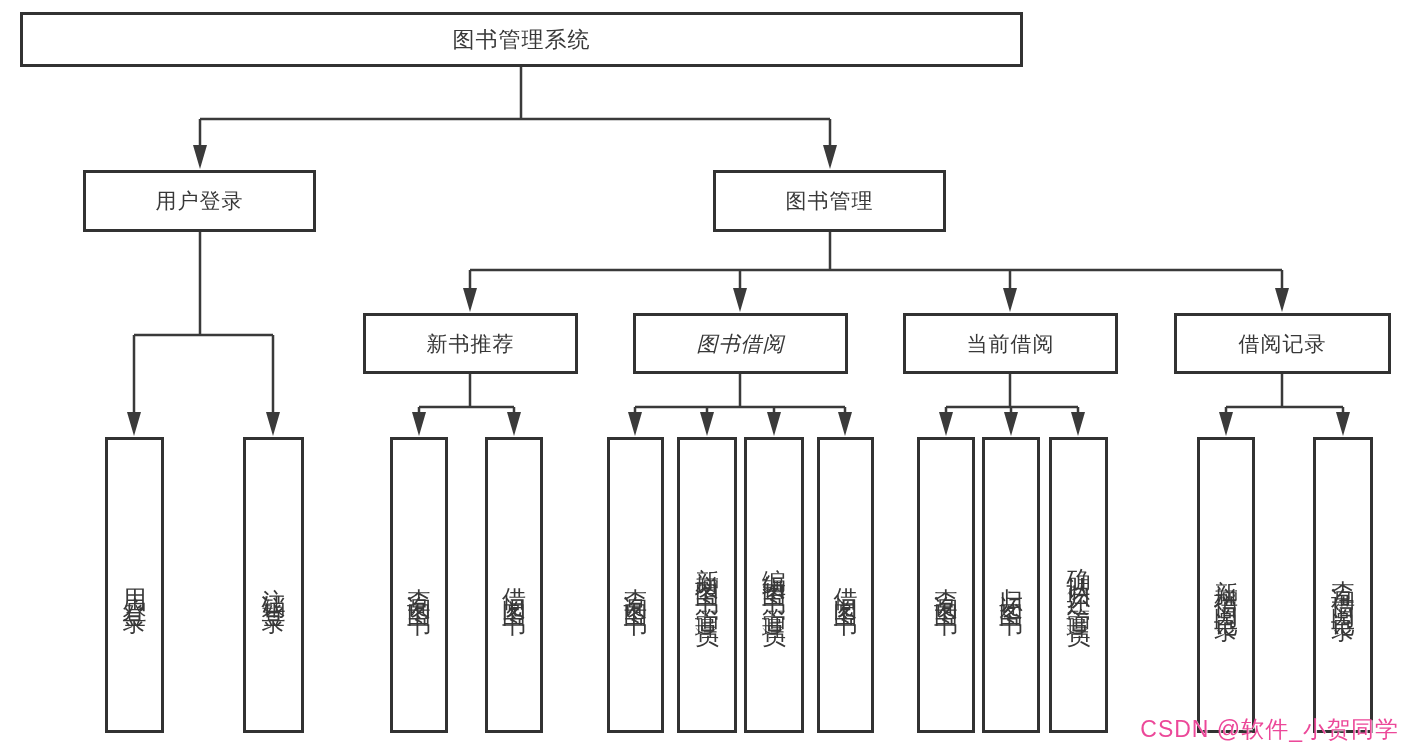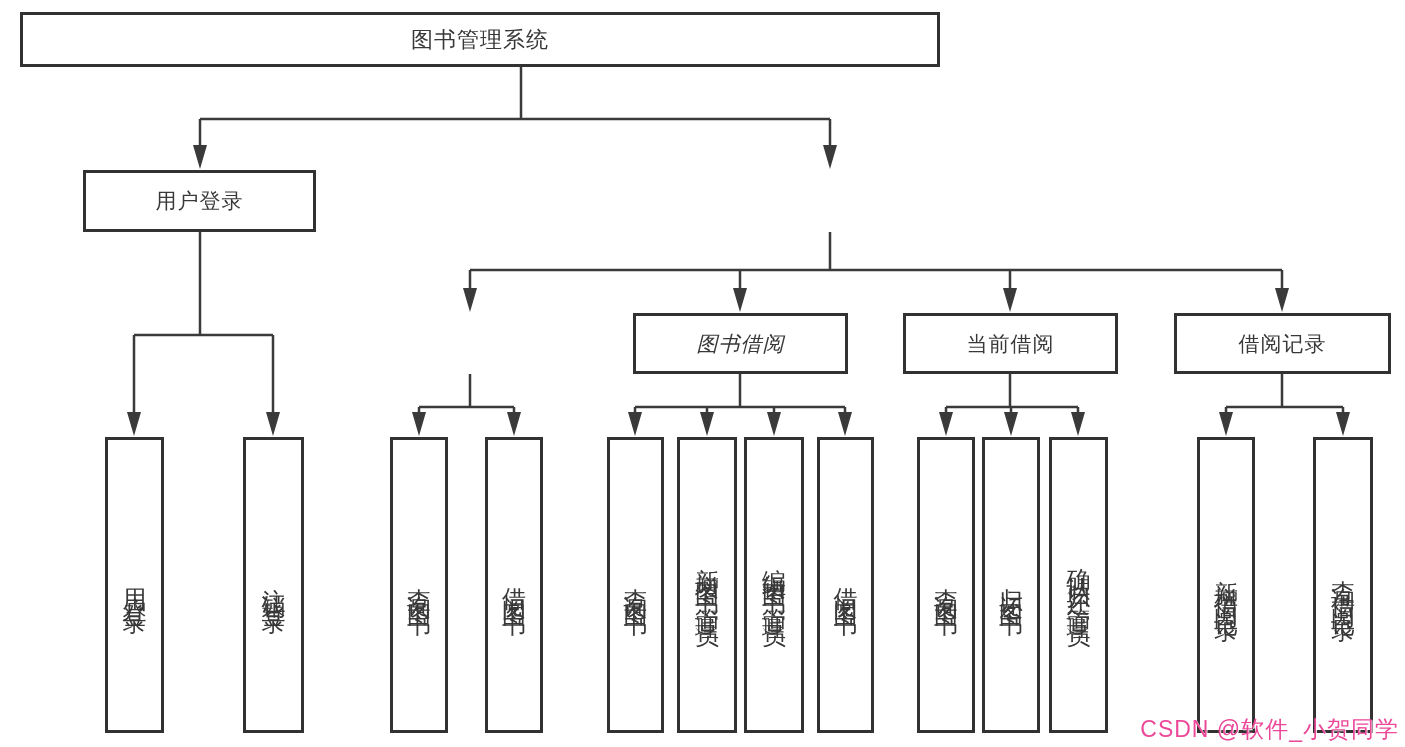--- a/index.html
+++ b/index.html
@@ -98,24 +98,26 @@
       <polygon points="767,412 781,412 774,436"></polygon>
       <polygon points="838,412 852,412 845,436"></polygon>
       <polygon points="939,412 953,412 946,436"></polygon>
       <polygon points="1004,412 1018,412 1011,436"></polygon>
       <polygon points="1071,412 1085,412 1078,436"></polygon>
       <polygon points="1219,412 1233,412 1226,436"></polygon>
       <polygon points="1336,412 1350,412 1343,436"></polygon>
     </g>
   </svg>
 
-  <div class="node h1" style="left:20px; top:12px; width:920px; height:55px;">图书管理系统</div>
+  <div class="node h1" style="left:20px; top:12px; width:1003px; height:55px;">图书管理系统</div>
 
   <div class="node h2" style="left:83px; top:170px; width:233px; height:62px;">用户登录</div>
+  <div class="node h2" style="left:713px; top:170px; width:233px; height:62px;">图书管理</div>
 
+  <div class="node h3" style="left:363px; top:313px; width:215px; height:61px;">新书推荐</div>
   <div class="node h3" style="left:633px; top:313px; width:215px; height:61px;font-style:italic;">图书借阅</div>
   <div class="node h3" style="left:903px; top:313px; width:215px; height:61px;">当前借阅</div>
   <div class="node h3" style="left:1174px; top:313px; width:217px; height:61px;">借阅记录</div>
 
   <div class="node leaf" style="left:105px; top:437px; width:59px; height:296px;">
     <span class="vtext">用户登录</span>
   </div>
   <div class="node leaf" style="left:243px; top:437px; width:61px; height:296px;">
     <span class="vtext">注销登录</span>
   </div>

